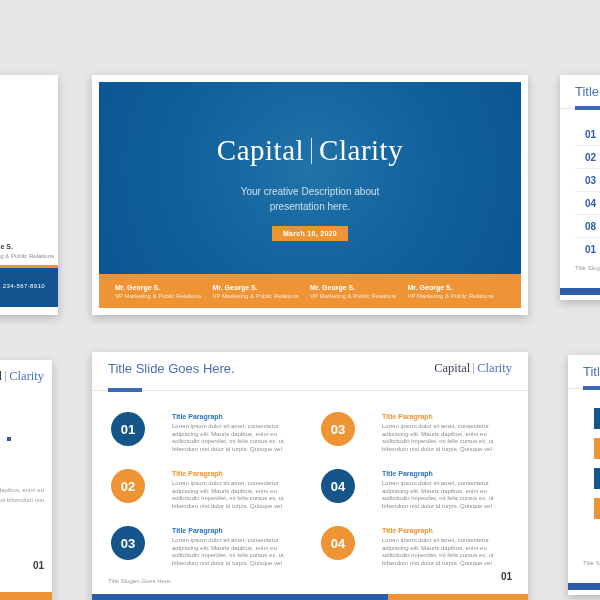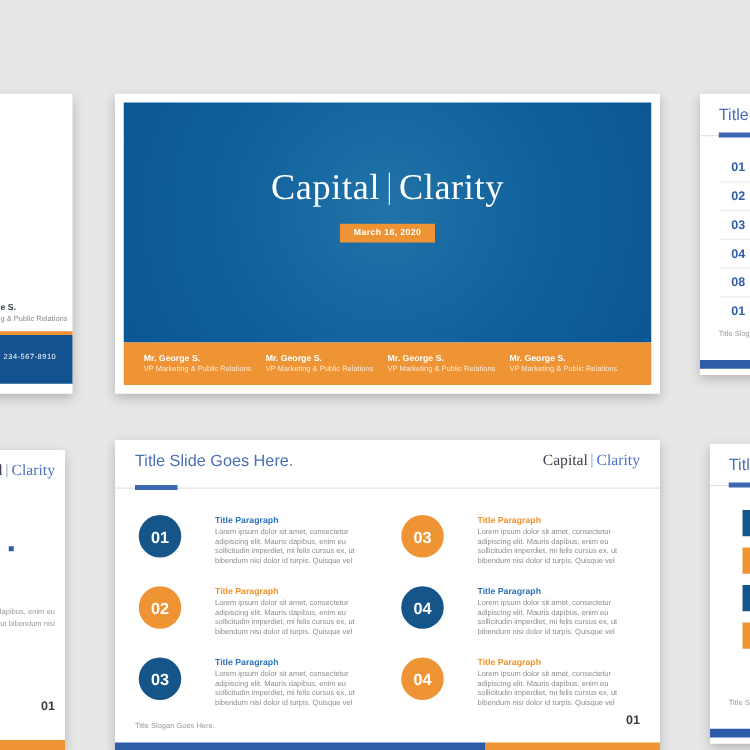--- a/index.html
+++ b/index.html
@@ -83,20 +83,24 @@
 
 <div id="stage">
 
   <div class="card" id="cover">
     <div class="cover-blue">
       <div class="cover-logo">
         <span>Capital</span>
         <span class="sep"></span>
         <span>Clarity</span>
       </div>
+      <div class="cover-desc">
+        <div>Your creative Description about</div>
+        <div>presentation here.</div>
+      </div>
       <div class="date-chip">March 16, 2020</div>
     </div>
     <div class="team-band">
       <div class="team-col">
         <div class="team-name">Mr. George S.</div>
         <div class="team-role">VP Marketing &amp; Public Relations</div>
       </div>
       <div class="team-col">
         <div class="team-name">Mr. George S.</div>
         <div class="team-role">VP Marketing &amp; Public Relations</div>

